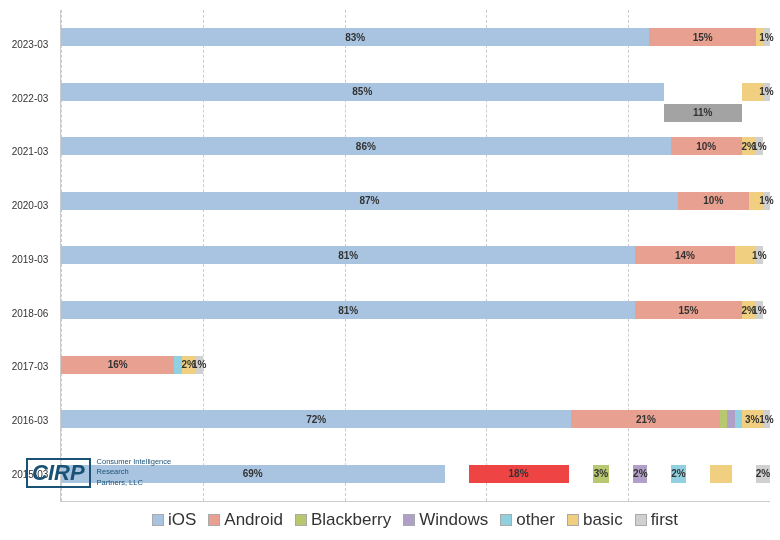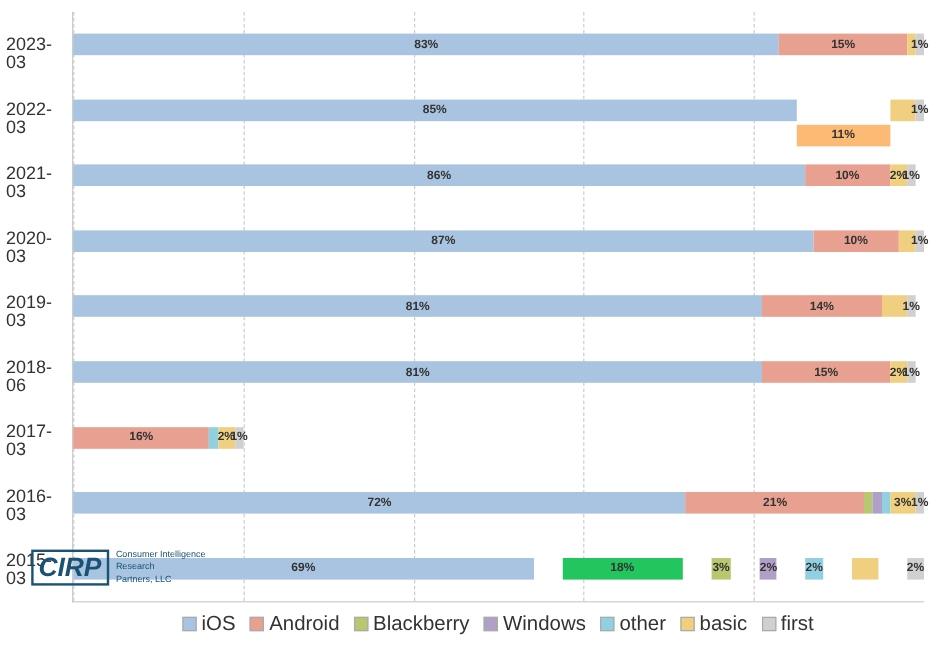--- a/index.html
+++ b/index.html
@@ -30,23 +30,23 @@
       display: flex;
       flex-direction: column;
       justify-content: space-around;
       width: 55px;
       padding-right: 5px;
       padding-top: 8px;
       padding-bottom: 0px;
     }
 
     .y-label {
-      font-size: 15px;
+      font-size: 10px;
       color: #333;
-      text-align: left;
+      text-align: center;
       line-height: 1;
     }
 
     .bars-area {
       flex: 1;
       display: flex;
       flex-direction: column;
       justify-content: space-around;
       position: relative;
       border-left: 1px solid #ccc;
@@ -186,21 +186,21 @@
             </div>
             <div class="bar-segment basic" style="width: 1%; background-color: rgb(240, 208, 128); height: 18px; display: flex; align-items: center; justify-content: center; font-size: 10px; font-weight: bold; color: rgb(51, 51, 51);"></div>
             <div class="bar-segment first" style="width: 1%; background-color: rgb(208, 208, 208); height: 18px; display: flex; align-items: center; justify-content: center; font-size: 10px; font-weight: bold; color: rgb(51, 51, 51);">
               <span class="seg-label">1%</span>
             </div>
           </div>
           <div class="bar-row" style="position: relative; z-index: 1;">
             <div class="bar-segment ios" style="width: 85%; background-color: rgb(168, 196, 224); height: 18px; display: flex; align-items: center; justify-content: center; font-size: 10px; font-weight: bold; color: rgb(51, 51, 51);">
               <span class="seg-label">85%</span>
             </div>
-            <div class="bar-segment android" style="width: 11%; background-color: #fdba74; height: 18px; display: flex; align-items: center; justify-content: center; font-size: 10px; font-weight: bold; color: rgb(51, 51, 51); margin-top: 42px;">
+            <div class="bar-segment android" style="width: 11%; background-color: #a3a3a3; height: 18px; display: flex; align-items: center; justify-content: center; font-size: 10px; font-weight: bold; color: rgb(51, 51, 51); margin-top: 42px;">
               <span class="seg-label">11%</span>
             </div>
             <div class="bar-segment basic" style="width: 3%; background-color: rgb(240, 208, 128); height: 18px; display: flex; align-items: center; justify-content: center; font-size: 10px; font-weight: bold; color: rgb(51, 51, 51);"></div>
             <div class="bar-segment first" style="width: 1%; background-color: rgb(208, 208, 208); height: 18px; display: flex; align-items: center; justify-content: center; font-size: 10px; font-weight: bold; color: rgb(51, 51, 51);">
               <span class="seg-label">1%</span>
             </div>
           </div>
           <div class="bar-row" style="position: relative; z-index: 1;">
             <div class="bar-segment ios" style="width: 86%; background-color: rgb(168, 196, 224); height: 18px; display: flex; align-items: center; justify-content: center; font-size: 10px; font-weight: bold; color: rgb(51, 51, 51);">
               <span class="seg-label">86%</span>
@@ -279,21 +279,21 @@
               <span class="seg-label">3%</span>
             </div>
             <div class="bar-segment first" style="width: 1%; background-color: rgb(208, 208, 208); height: 18px; display: flex; align-items: center; justify-content: center; font-size: 10px; font-weight: bold; color: rgb(51, 51, 51);">
               <span class="seg-label">1%</span>
             </div>
           </div>
           <div class="bar-row" style="position: relative; z-index: 1; gap: 24px;">
             <div class="bar-segment ios" style="width: 69%; background-color: rgb(168, 196, 224); height: 18px; display: flex; align-items: center; justify-content: center; font-size: 10px; font-weight: bold; color: rgb(51, 51, 51);">
               <span class="seg-label">69%</span>
             </div>
-            <div class="bar-segment android" style="width: 18%; background-color: #22c55e; height: 18px; display: flex; align-items: center; justify-content: center; font-size: 10px; font-weight: bold; color: rgb(51, 51, 51);">
+            <div class="bar-segment android" style="width: 18%; background-color: #ef4444; height: 18px; display: flex; align-items: center; justify-content: center; font-size: 10px; font-weight: bold; color: rgb(51, 51, 51);">
               <span class="seg-label">18%</span>
             </div>
             <div class="bar-segment blackberry" style="width: 3%; background-color: rgb(184, 200, 112); height: 18px; display: flex; align-items: center; justify-content: center; font-size: 10px; font-weight: bold; color: rgb(51, 51, 51);">
               <span class="seg-label">3%</span>
             </div>
             <div class="bar-segment windows" style="width: 2%; background-color: rgb(176, 160, 200); height: 18px; display: flex; align-items: center; justify-content: center; font-size: 10px; font-weight: bold; color: rgb(51, 51, 51);">
               <span class="seg-label">2%</span>
             </div>
             <div class="bar-segment other" style="width: 2%; background-color: rgb(144, 208, 224); height: 18px; display: flex; align-items: center; justify-content: center; font-size: 10px; font-weight: bold; color: rgb(51, 51, 51);">
               <span class="seg-label">2%</span>

